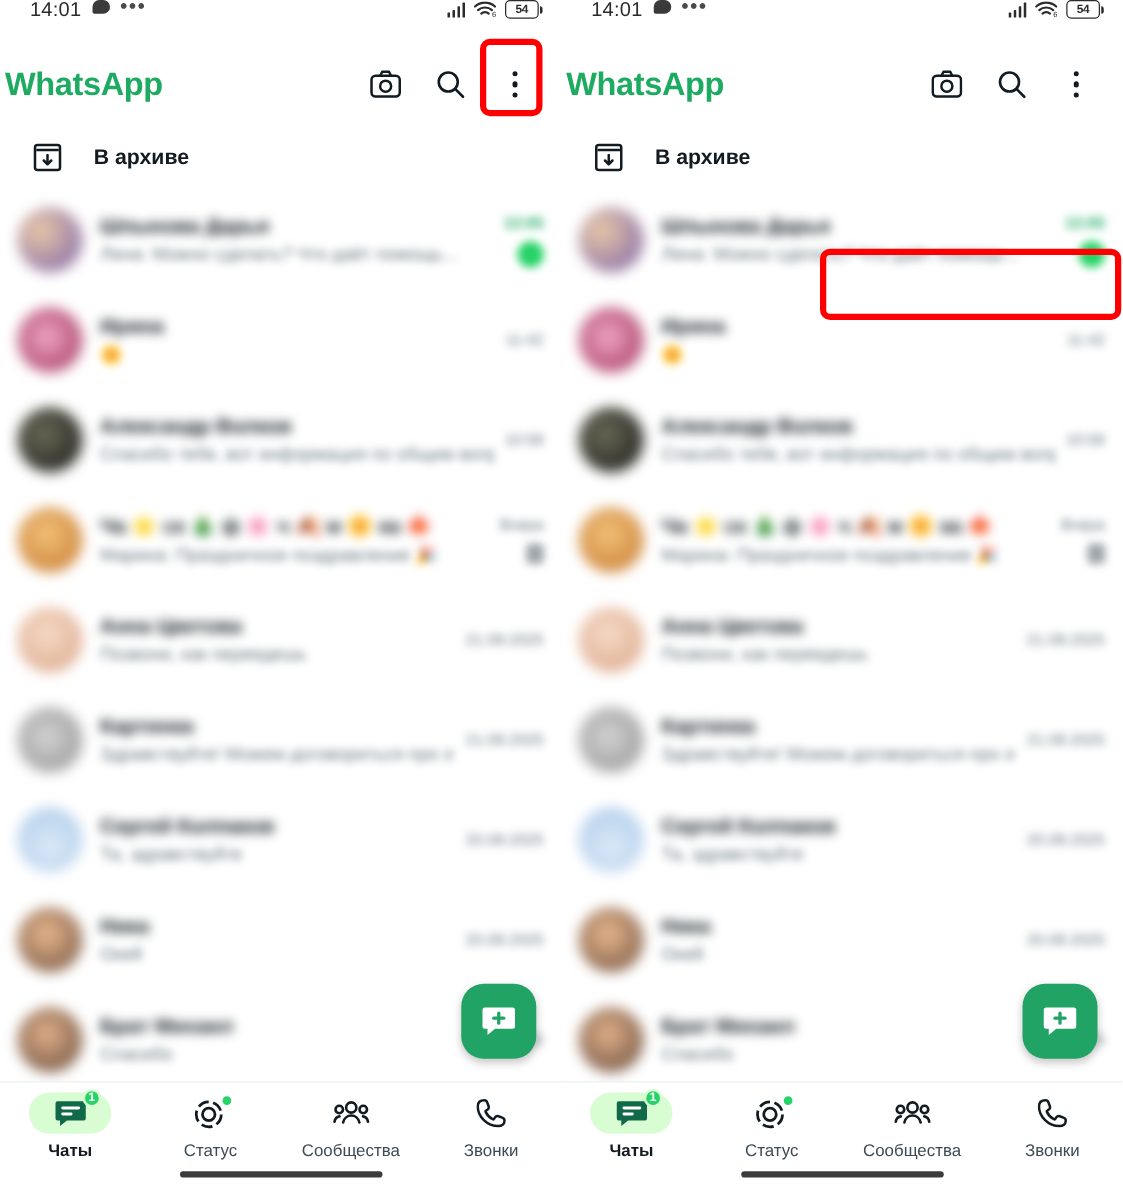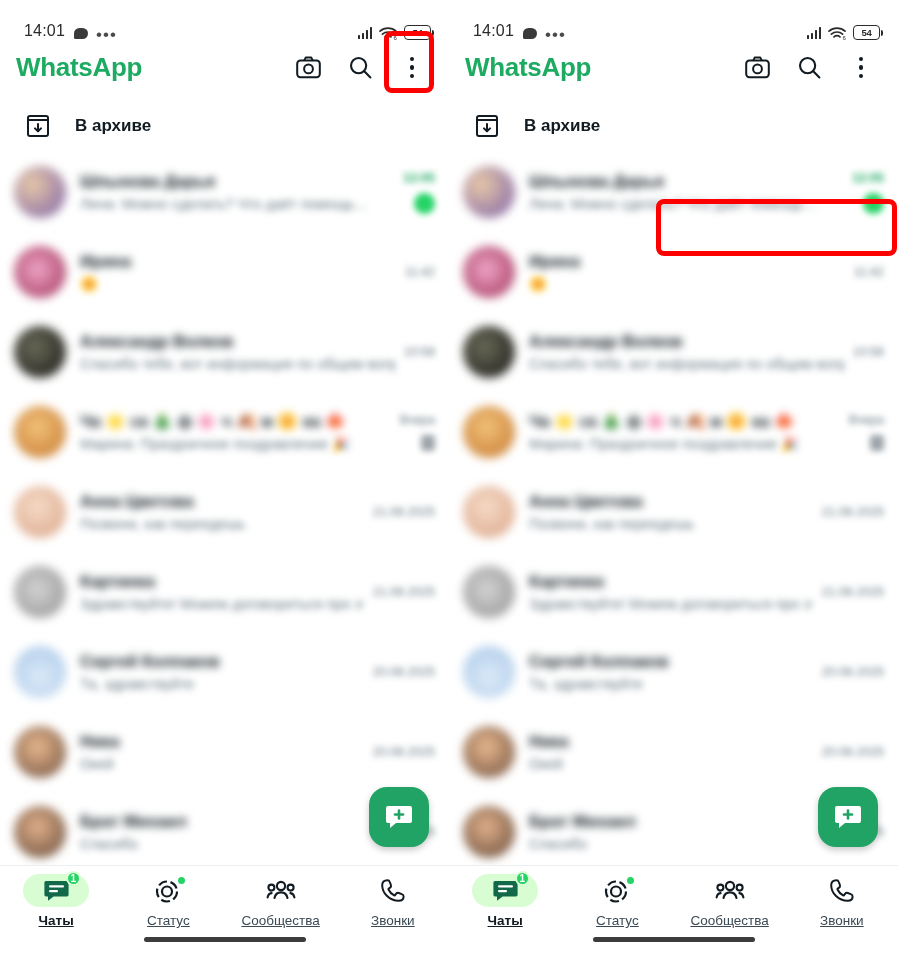--- a/index.html
+++ b/index.html
@@ -14,21 +14,21 @@
     position: relative;
     width: 449px; height: 960px;
     background: #ffffff;
     overflow: hidden;
   }
 
   
   .statusbar {
     position: absolute; top: 0; left: 0; right: 0;
     height: 40px;
-    display: flex; align-items: flex-end;
+    display: flex; align-items: flex-start;
     padding: 0 18px 0 24px;
     color: #3c3c3c;
   }
   .sb-time { font-size: 16px; font-weight: 500; letter-spacing: .2px; color: #2b2b2b; }
   .sb-bubble { width: 14px; height: 12px; margin-left: 9px; position: relative; }
   .sb-bubble i {
     display:block; width: 14px; height: 11px; background:#3a3a3a; border-radius: 7px 7px 7px 2px;
   }
   .sb-dots { margin-left: 8px; font-size: 17px; line-height: 10px; color: #4a4a4a; letter-spacing:1px;}
   .sb-right { margin-left: auto; display: flex; align-items: center; gap: 7px; }
@@ -46,21 +46,21 @@
   .batt:after {
     content:''; position:absolute; right:-4px; top:4px; width:2.5px; height:6px;
     background:#2b2b2b; border-radius:0 2px 2px 0;
   }
 
   
   .appbar {
     position: absolute; top: 40px; left: 0; right: 0;
     height: 55px;
     display: flex; align-items: center;
-    padding: 0 14px 0 16px;
+    padding: 0 14px 0 4px;
   }
   .brand {
     font-size: 26px; font-weight: bold; color: #1DAA61; letter-spacing: -0.3px;
   }
   .appbar-actions { margin-left: auto; display: flex; align-items: center; gap: 6px; }
   .icon-btn {
     width: 46px; height: 46px; display: flex; align-items: center; justify-content: center;
     position: relative; background: transparent; border: none;
   }
   .kebab { display: flex; flex-direction: column; gap: 4px; align-items: center; }
@@ -139,21 +139,21 @@
   }
   .navitem {
     flex: 1; display: flex; flex-direction: column; align-items: center; gap: 6px;
   }
   .navpill {
     width: 66px; height: 33px; border-radius: 17px;
     display: flex; align-items: center; justify-content: center;
     position: relative;
   }
   .navpill.active { background: #D9FDD3; }
-  .navlabel { font-size: 13.5px; color: #3b4a54; text-decoration: underline; }
+  .navlabel { font-size: 13.5px; color: #3b4a54; }
   .navlabel.active { font-weight: 700; color: #111b21; }
   .nav-badge {
     position: absolute; top: -3px; right: 8px;
     min-width: 15px; height: 15px; border-radius: 8px;
     background: #25D366; color: #fff;
     font-size: 10px; font-weight: 700;
     display: flex; align-items: center; justify-content: center;
     padding: 0 3px; border: 2px solid #D9FDD3;
   }
   .status-dot {

